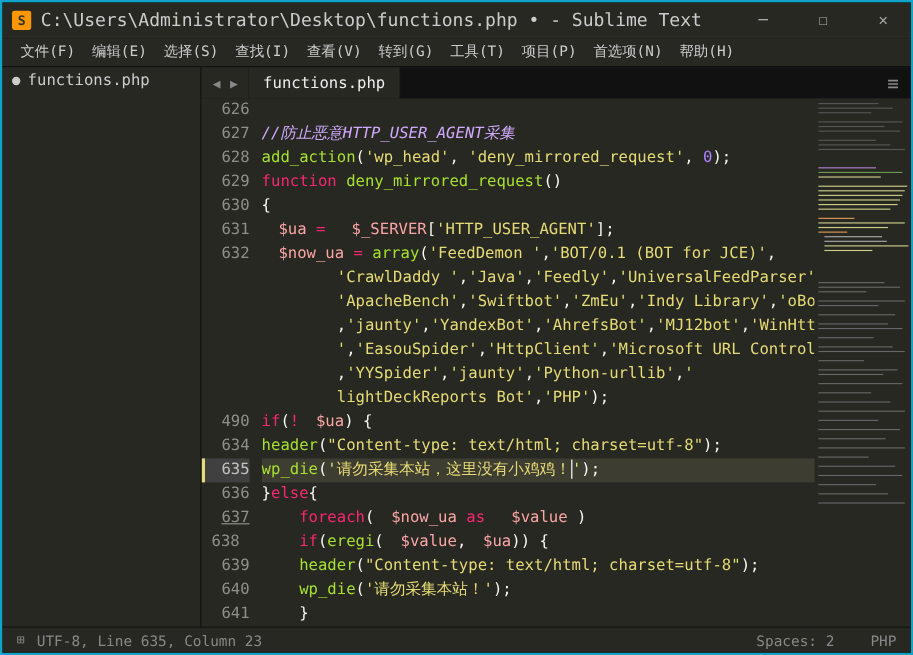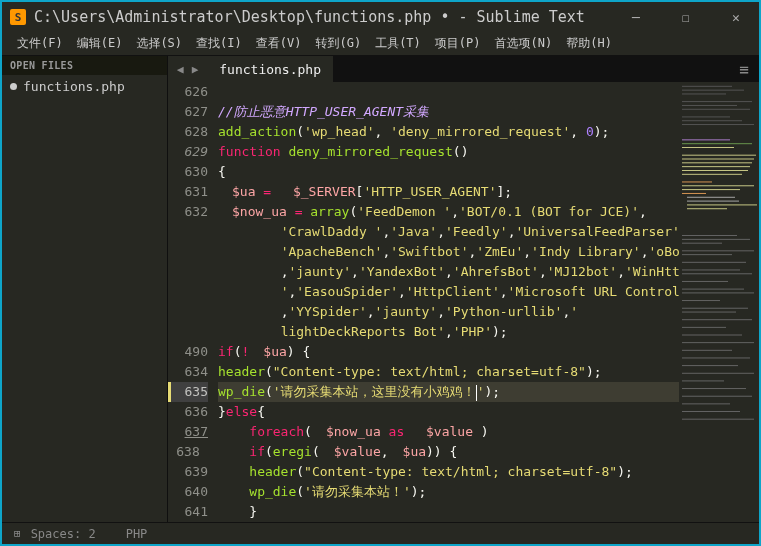--- a/index.html
+++ b/index.html
@@ -65,21 +65,20 @@
     <div class="menuitem">查看(V)</div>
     <div class="menuitem">转到(G)</div>
     <div class="menuitem">工具(T)</div>
     <div class="menuitem">项目(P)</div>
     <div class="menuitem">首选项(N)</div>
     <div class="menuitem">帮助(H)</div>
   </div>
 
 <div class="mainarea">
   <div class="sidebar">
-    <div class="openfiles-hdr">OPEN FILES</div>
     <div id="openfiles">
         <div class="openfiles-item">
           <span class="dot"></span>
           <span>functions.php</span>
         </div>
       </div>
   </div>
   <div class="editarea">
     <div class="tabbar">
       <div class="navbtns">
@@ -96,21 +95,21 @@
           <div class="line">
             <span class="gnum" style="display: block;">626</span>
           </div>
           <div class="line">
             <span class="gnum" style="display: block;">627</span>
           </div>
           <div class="line">
             <span class="gnum" style="display: block;">628</span>
           </div>
           <div class="line">
-            <span class="gnum" style="display: block; font-style: italic;">629</span>
+            <span class="gnum" style="display: block;">629</span>
           </div>
           <div class="line">
             <span class="gnum" style="display: block;">630</span>
           </div>
           <div class="line">
             <span class="gnum" style="display: block;">631</span>
           </div>
           <div class="line">
             <span class="gnum" style="display: block;">632</span>
           </div>
@@ -225,17 +224,18 @@
             <rect x="3" y="192" width="72" height="1"></rect>
           </g>
         </svg>
       </div>
     </div>
   </div>
 </div>
 
 <div class="statusbar">
   <span class="lines-icon">⊞</span>
+  <span class="left">UTF-8, Line 635, Column 23</span>
   <span class="right">
     <span>Spaces: 2</span>
     <span>PHP</span>
   </span>
 </div>
 
 </body></html>

